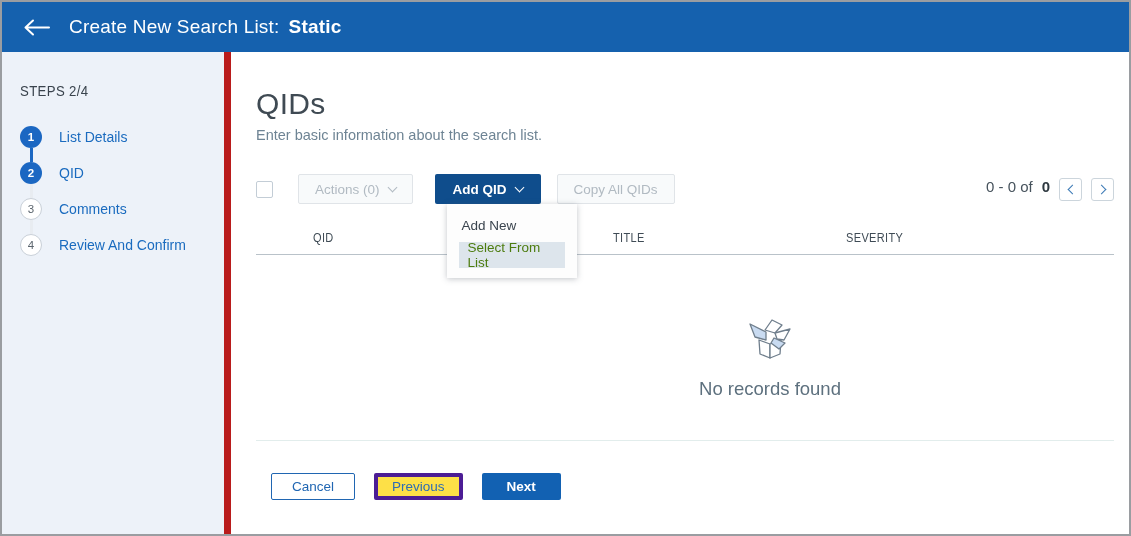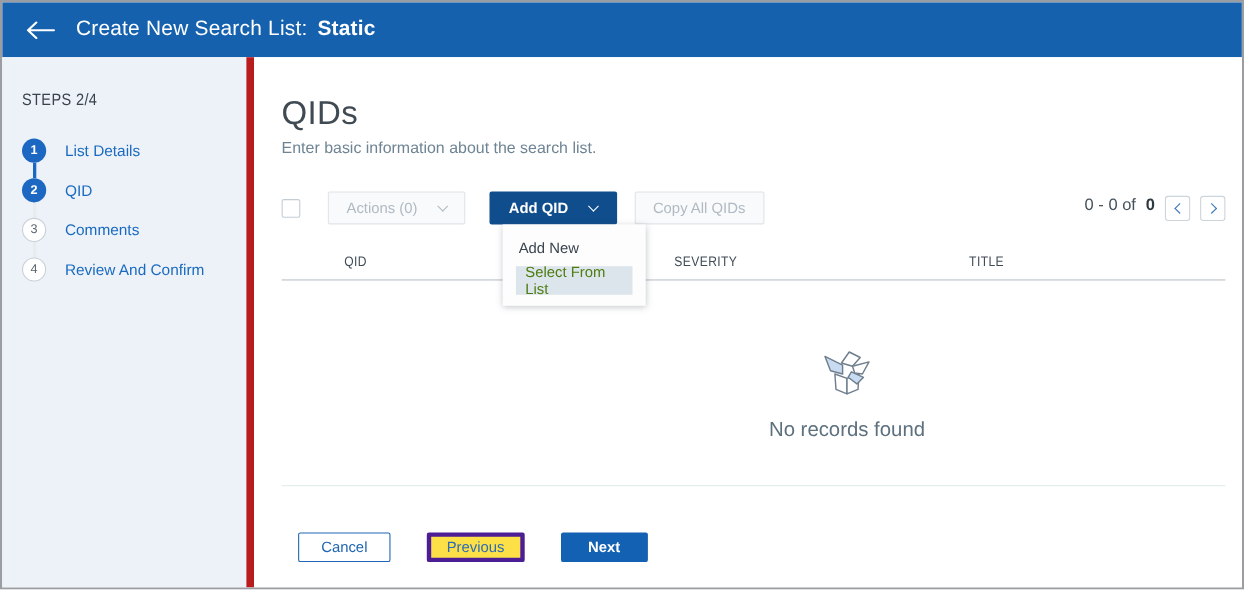--- a/index.html
+++ b/index.html
@@ -52,21 +52,21 @@
   .main { flex:1; background:#fff; padding:0 15px 0 25px; position:relative; }
   .page-title { margin-top:35px; font-size:30px; font-weight:normal; color:#3f4a53; letter-spacing:.3px; }
   .page-subtitle { margin-top:6px; font-size:14.5px; color:#6e8494; }
 
   .toolbar { margin-top:31px; display:flex; align-items:center; height:30px; }
   .checkbox {
     width:17px; height:17px; border:1px solid #c3cdd6; border-radius:2px;
     background:#fff; margin-right:25px; flex:none; cursor:pointer;
   }
   .btn {
-    height:30px; display:inline-flex; align-items:center; gap:19px;
+    height:30px; display:inline-flex; align-items:center; gap:9px;
     padding:0 16px; font-size:13.5px; border-radius:2px;
     font-family:inherit; cursor:pointer; white-space:nowrap;
   }
   .btn-disabled { background:#f8fafb; border:1px solid #e0e4e8; color:#b1bac2; cursor:default; }
   .btn-primary-dark {
     background:var(--primary_dark,#0f4d8c); border:none; color:#fff; font-weight:bold;
     padding:0 18px;
   } .ml16 { margin-left:16px; }
 
   .chev { width:7px; height:7px; border-right:1.6px solid currentColor; border-bottom:1.6px solid currentColor; }
@@ -99,21 +99,21 @@
     border-bottom:1px solid #b9c2c9;
   }
   .th { font-size:12.5px; color:#3f4b55; }
   .th-qid { width:300px; } .th-severity { width:268px; } .th-title { flex:1; }
 
   .empty-state { margin-top:60px; text-align:center; transform:translateX(85px); }
   .empty-msg { margin-top:12px; font-size:18.5px; color:#5d707e; }
 
   .footer-divider { margin-top:40px; border:none; border-top:1px solid #e2edec; }
 
-  .footer { margin-top:42px; display:flex; gap:33px; padding-left:15px; }
+  .footer { margin-top:32px; display:flex; gap:19px; padding-left:15px; }
   .btn-footer { height:27px; font-size:13.5px; border-radius:2px; padding:0 20px; }
   .btn-cancel { background:#fff; border:1px solid var(--action_blue,#2066b2); color:var(--action_blue,#2066b2); }
   .btn-previous { background:#fde047; border:4px solid #4c1d95; color:#2d6cb5; padding:0 14px; }
   .btn-next { background:var(--next_blue,#1261b2); border:none; color:#fff; font-weight:bold; padding:0 25px; }
 </style>
 </head>
 <body>
 
 <div class="page">
 
@@ -191,22 +191,22 @@
               <span class="chev left"></span>
             </span>
           <span class="page-btn">
               <span class="chev right"></span>
             </span>
         </span>
       </div>
 
       <div class="table-header">
         <span class="th th-qid"><span class="condensed">QID</span></span>
+        <span class="th th-title"><span class="condensed">TITLE</span></span>
         <span class="th th-severity"><span class="condensed">SEVERITY</span></span>
-        <span class="th th-title"><span class="condensed">TITLE</span></span>
       </div>
 
       <div class="empty-state">
         <svg width="54" height="47" viewBox="0 0 54 47">
           <g stroke="#6f7e8c" stroke-width="1.3" stroke-linejoin="round">
             <path d="M22 15 L29 5 L39 10 L32 18 Z" fill="#ffffff"></path>
             <path d="M23 17 L7 9 L12 22 L23 25 Z" fill="#c9dbf1"></path>
             <path d="M32 18 L47 14 L41 25 L34 24 Z" fill="#ffffff"></path>
             <path d="M16 25 L27 29 L27 43 L17 39 Z" fill="#ffffff"></path>
             <path d="M27 29 L38 25 L37 39 L27 43 Z" fill="#ffffff"></path>

